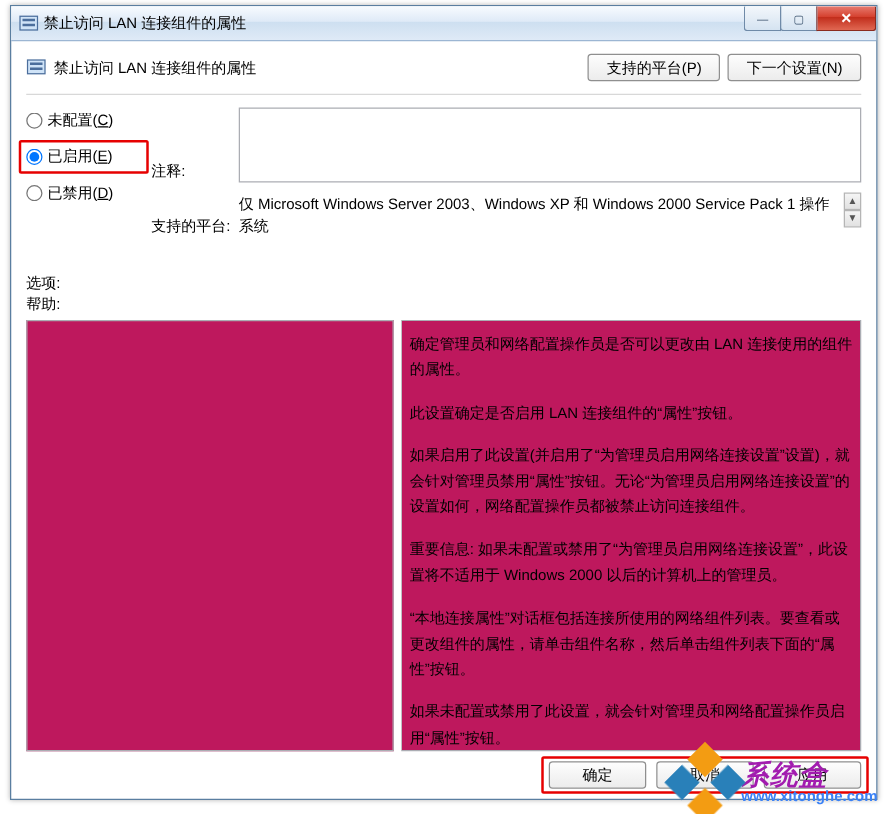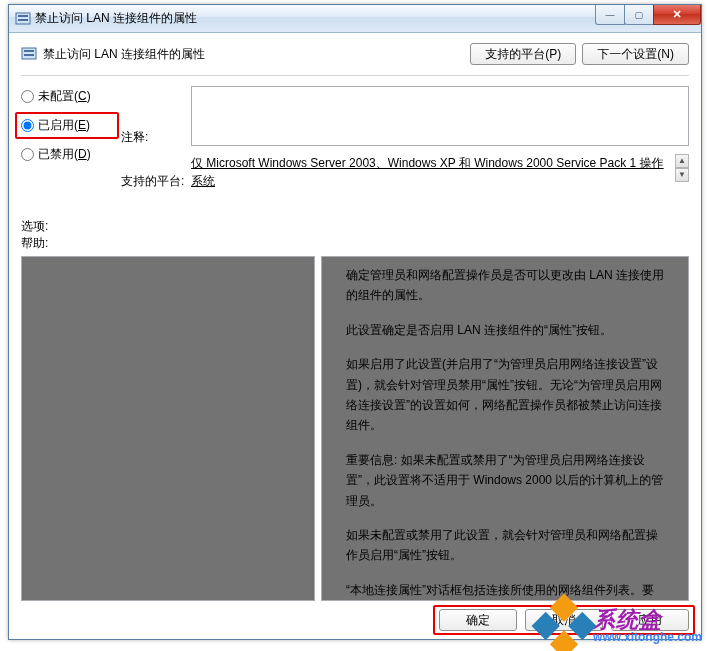--- a/index.html
+++ b/index.html
@@ -146,21 +146,20 @@
     border: 1px solid #abadb3;
     resize: none;
     font-family: inherit;
     font-size: 12px;
   }
   .platform-text {
     flex: 1;
     line-height: 1.5;
     position: relative;
     padding-right: 16px;
-    text-decoration: underline;
   }
   .platform-scroll {
     position: absolute;
     right: 0; top: 0;
     width: 14px;
   }
   .platform-scroll .sbtn {
     width:14px; height:14px;
     background: linear-gradient(#f5f5f5,#e1e1e1);
     border: 1px solid #b5b5b5;
@@ -175,23 +174,23 @@
   }
   .labels-row .l1 { width: 300px; }
   .panes {
     flex: 1;
     display: flex;
     gap: 6px;
     min-height: 0;
   }
   .pane {
     border: 1px solid #abadb3;
-    background: #737373;
+    background: #be185d;
     overflow-y: scroll;
-    padding: 8px 24px;
+    padding: 8px 6px;
     line-height: 1.7;
   }
   .pane.left { width: 294px; }
   .pane.right { flex: 1; }
   .pane p { margin: 0 0 14px 0; }
   .footer {
     display: flex;
     justify-content: flex-end;
     gap: 8px;
     padding-top: 8px;
@@ -324,22 +323,22 @@
       <div>帮助:</div>
     </div>
 
     <div class="panes">
       <div class="pane left"></div>
       <div class="pane right">
         <p>确定管理员和网络配置操作员是否可以更改由 LAN 连接使用的组件的属性。</p>
         <p>此设置确定是否启用 LAN 连接组件的“属性”按钮。</p>
         <p>如果启用了此设置(并启用了“为管理员启用网络连接设置”设置)，就会针对管理员禁用“属性”按钮。无论“为管理员启用网络连接设置”的设置如何，网络配置操作员都被禁止访问连接组件。</p>
         <p>重要信息: 如果未配置或禁用了“为管理员启用网络连接设置”，此设置将不适用于 Windows 2000 以后的计算机上的管理员。</p>
+        <p>“本地连接属性”对话框包括连接所使用的网络组件列表。要查看或更改组件的属性，请单击组件名称，然后单击组件列表下面的“属性”按钮。</p>
         <p>如果未配置或禁用了此设置，就会针对管理员和网络配置操作员启用“属性”按钮。</p>
-        <p>“本地连接属性”对话框包括连接所使用的网络组件列表。要查看或更改组件的属性，请单击组件名称，然后单击组件列表下面的“属性”按钮。</p>
       </div>
     </div>
 
     <div class="footer">
       <span class="footer-hl">
         <button class="btn">确定</button>
         <button class="btn">取消</button>
         <button class="btn">应用</button>
       </span>
     </div>

